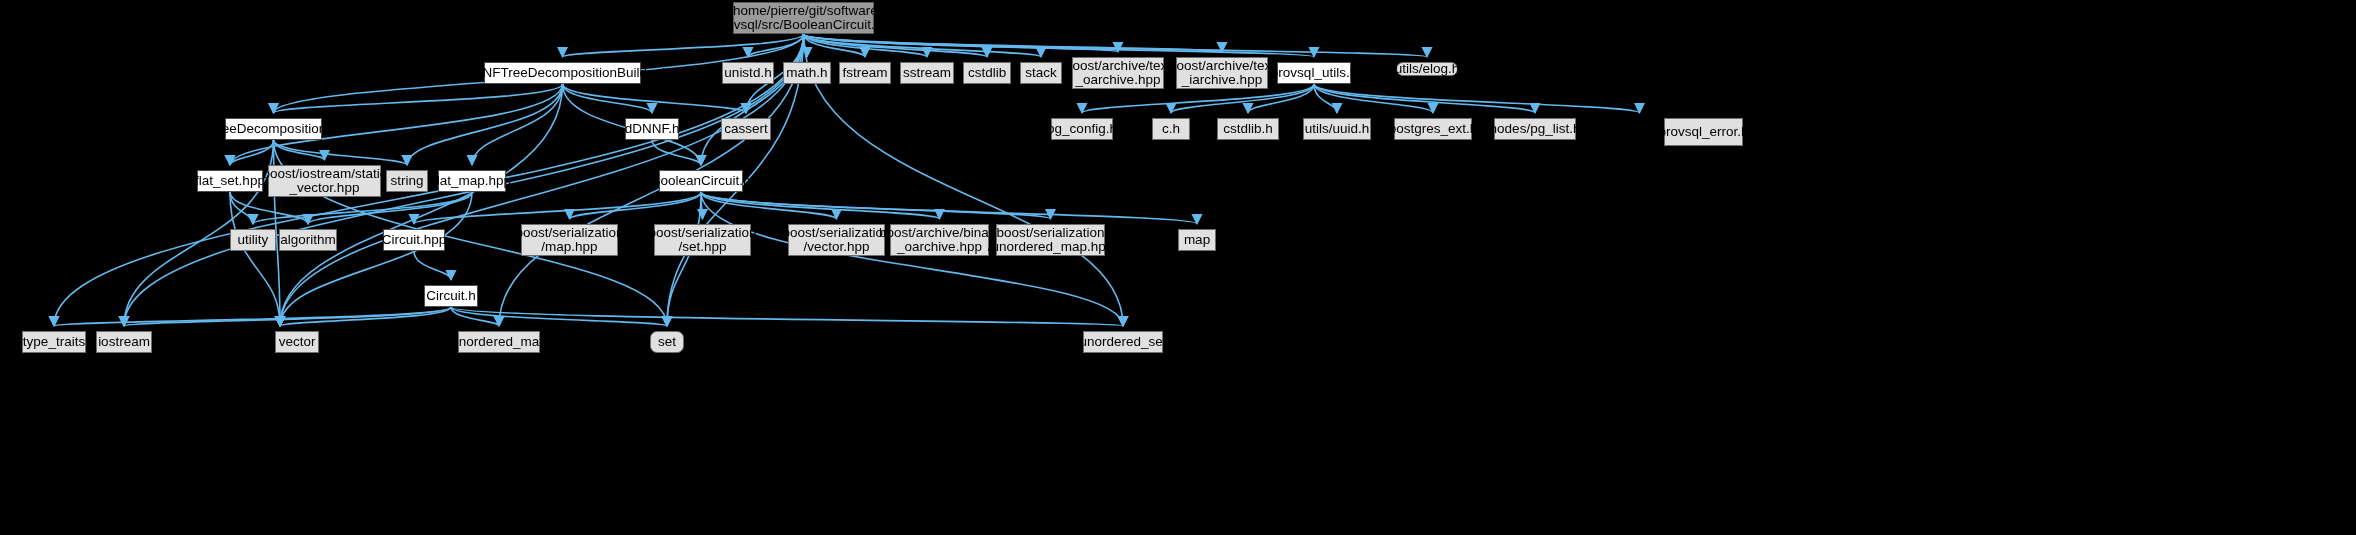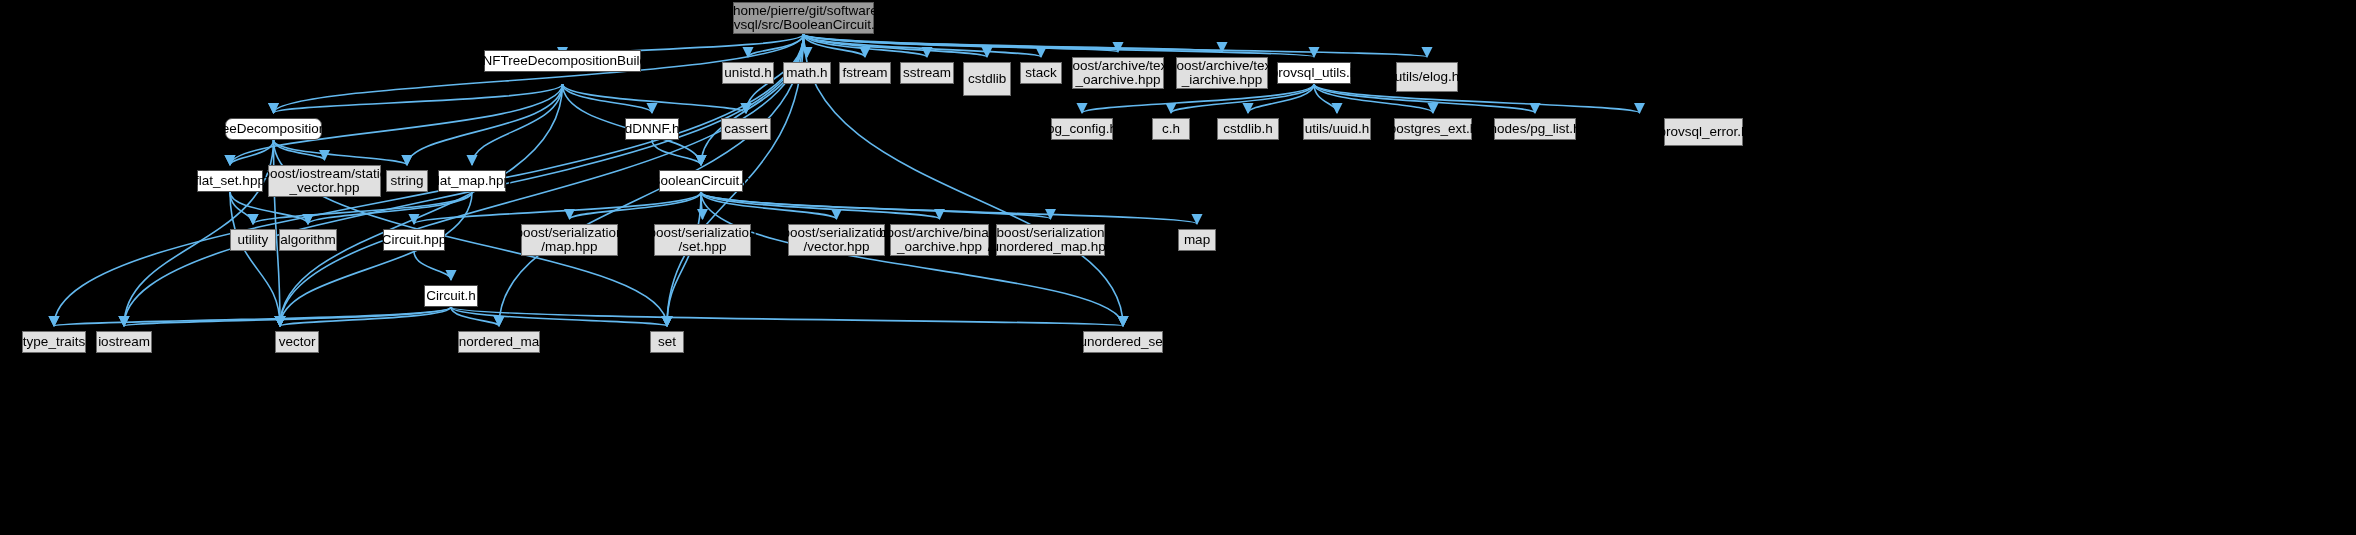--- a/index.html
+++ b/index.html
@@ -83,34 +83,34 @@
       <path d="M 1314 84 C 1314 102.7, 1171 102.7, 1171 113" stroke="#63b8ee" stroke-width="1.6" fill="none" marker-end="url(#arrow)"></path>
       <path d="M 1314 84 C 1314 102.7, 1248 102.7, 1248 113" stroke="#63b8ee" stroke-width="1.6" fill="none" marker-end="url(#arrow)"></path>
       <path d="M 1314 84 C 1314 102.7, 1337 102.7, 1337 113" stroke="#63b8ee" stroke-width="1.6" fill="none" marker-end="url(#arrow)"></path>
       <path d="M 1314 84 C 1314 102.7, 1433 102.7, 1433 113" stroke="#63b8ee" stroke-width="1.6" fill="none" marker-end="url(#arrow)"></path>
       <path d="M 1314 84 C 1314 102.7, 1535 102.7, 1535 113" stroke="#63b8ee" stroke-width="1.6" fill="none" marker-end="url(#arrow)"></path>
       <path d="M 1314 84 C 1314 102.7, 1639.5 102.7, 1639.5 113" stroke="#63b8ee" stroke-width="1.6" fill="none" marker-end="url(#arrow)"></path>
     </svg>
   <div id="nodes-layer">
       <div class="node root" style="left: 733px; top: 2px; width: 141px; height: 32px;">/home/pierre/git/software
 /provsql/src/BooleanCircuit.cpp</div>
-      <div class="node hl" style="left: 484px; top: 50px; width: 157px; height: 22px;">dDNNFTreeDecompositionBuilder.h</div>
+      <div class="node hl" style="left: 484px; top: 62px; width: 157px; height: 22px;">dDNNFTreeDecompositionBuilder.h</div>
       <div class="node" style="left: 722px; top: 62px; width: 52px; height: 22px;">unistd.h</div>
       <div class="node" style="left: 783px; top: 62px; width: 48px; height: 22px;">math.h</div>
       <div class="node" style="left: 839px; top: 62px; width: 52px; height: 22px;">fstream</div>
       <div class="node" style="left: 900px; top: 62px; width: 54px; height: 22px;">sstream</div>
-      <div class="node" style="left: 963px; top: 62px; width: 48px; height: 34px;">cstdlib</div>
+      <div class="node" style="left: 963px; top: 62px; width: 48px; height: 22px;">cstdlib</div>
       <div class="node" style="left: 1020px; top: 62px; width: 42px; height: 22px;">stack</div>
       <div class="node" style="left: 1072px; top: 57px; width: 92px; height: 32px;">boost/archive/text
 _oarchive.hpp</div>
       <div class="node" style="left: 1176px; top: 57px; width: 92px; height: 32px;">boost/archive/text
 _iarchive.hpp</div>
       <div class="node hl" style="left: 1277px; top: 62px; width: 74px; height: 22px;">provsql_utils.h</div>
-      <div class="node" style="left: 1396px; top: 62px; width: 62px; height: 30px;">utils/elog.h</div>
-      <div class="node hl" style="left: 225px; top: 118px; width: 97px; height: 22px; border-radius: 7px;">TreeDecomposition.h</div>
+      <div class="node" style="left: 1396px; top: 62px; width: 62px; height: 14px; border-radius: 8px;">utils/elog.h</div>
+      <div class="node hl" style="left: 225px; top: 118px; width: 97px; height: 22px;">TreeDecomposition.h</div>
       <div class="node hl" style="left: 625px; top: 118px; width: 54px; height: 22px;">dDNNF.h</div>
       <div class="node" style="left: 721px; top: 118px; width: 50px; height: 22px;">cassert</div>
       <div class="node" style="left: 1051px; top: 118px; width: 62px; height: 22px;">pg_config.h</div>
       <div class="node" style="left: 1152px; top: 118px; width: 38px; height: 22px;">c.h</div>
       <div class="node" style="left: 1217px; top: 118px; width: 62px; height: 22px;">cstdlib.h</div>
       <div class="node" style="left: 1303px; top: 118px; width: 68px; height: 22px;">utils/uuid.h</div>
       <div class="node" style="left: 1394px; top: 118px; width: 78px; height: 22px;">postgres_ext.h</div>
       <div class="node" style="left: 1494px; top: 118px; width: 82px; height: 22px;">nodes/pg_list.h</div>
       <div class="node" style="left: 1664px; top: 118px; width: 79px; height: 28px;">provsql_error.h</div>
       <div class="node hl" style="left: 197px; top: 170px; width: 66px; height: 22px;">flat_set.hpp</div>
@@ -131,16 +131,16 @@
       <div class="node" style="left: 890px; top: 224px; width: 99px; height: 32px;">boost/archive/binary
 _oarchive.hpp</div>
       <div class="node" style="left: 996px; top: 224px; width: 109px; height: 32px;">boost/serialization
 /unordered_map.hpp</div>
       <div class="node" style="left: 1178px; top: 229px; width: 38px; height: 22px;">map</div>
       <div class="node hl" style="left: 424px; top: 285px; width: 54px; height: 22px;">Circuit.h</div>
       <div class="node" style="left: 22px; top: 331px; width: 64px; height: 22px;">type_traits</div>
       <div class="node" style="left: 96px; top: 331px; width: 56px; height: 22px;">iostream</div>
       <div class="node" style="left: 275px; top: 331px; width: 44px; height: 22px;">vector</div>
       <div class="node" style="left: 458px; top: 331px; width: 82px; height: 22px;">unordered_map</div>
-      <div class="node" style="left: 650px; top: 331px; width: 34px; height: 22px;">set</div>
+      <div class="node" style="left: 650px; top: 331px; width: 34px; height: 22px; border-radius: 7px;">set</div>
       <div class="node" style="left: 1083px; top: 331px; width: 80px; height: 22px;">unordered_set</div>
     </div>
 </div>
 
 </body></html>

